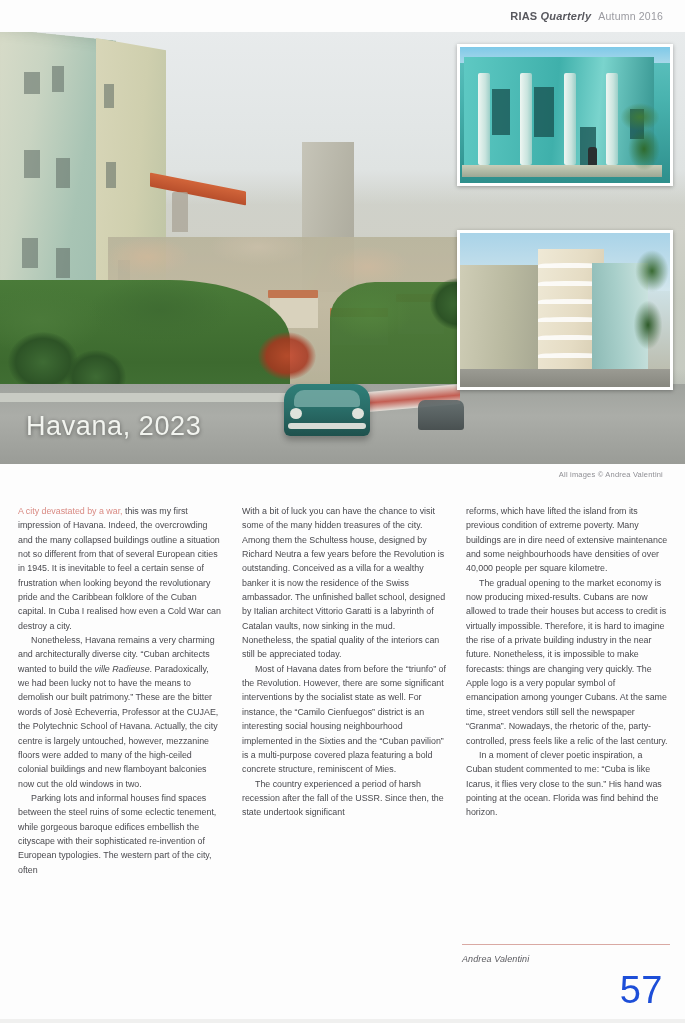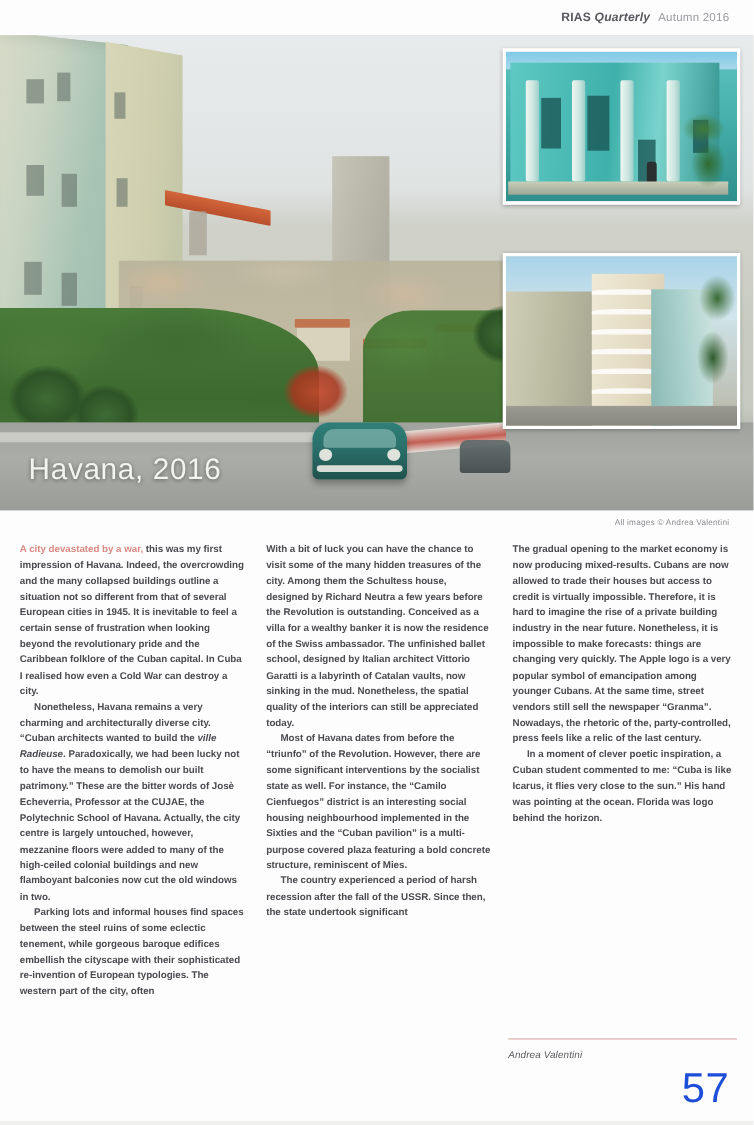--- a/index.html
+++ b/index.html
@@ -365,25 +365,24 @@
     top: 470px; right: 22px;
     font-size: 7.5px;
     color: #8e8e93;
     letter-spacing: 0.2px;
     margin-left: 48px;
   }
 
   
   .columns {
     position: absolute;
-    top: 492px; left: 18px;
+    top: 504px; left: 18px;
     width: 652px;
     display: flex;
     gap: 20px;
-    font-weight: bold;
   }
   .col { width: 204px; }
 
   .col p {
     font-size: 8.9px;
     line-height: 14.35px;
     color: #4a4a4f;
     text-align: left;
     font-family: "Liberation Sans", sans-serif;
     letter-spacing: -0.02px;
@@ -490,21 +489,21 @@
       <div class="awning"></div>
 
       <div class="car">
         <div class="car-glass"></div>
         <div class="car-lamp" style="left:6px;"></div>
         <div class="car-lamp" style="right:6px;"></div>
         <div class="car-bumper"></div>
       </div>
       <div class="car2"></div>
 
-      <div class="hero-title">Havana, 2016</div>
+      <div class="hero-title">Havana, 2023</div>
     </div>
 
     <div class="inset1">
       <div class="i1-sky"></div>
       <div class="i1-body"></div>
       <div class="i1-col" style="left:18px;"></div>
       <div class="i1-col" style="left:60px;"></div>
       <div class="i1-col" style="left:104px;"></div>
       <div class="i1-col" style="left:146px;"></div>
       <div class="i1-door" style="left:32px;  top:42px; width:18px; height:46px;"></div>
@@ -545,22 +544,23 @@
       <p>Parking lots and informal houses find spaces between the steel ruins of some eclectic tenement, while gorgeous baroque edifices embellish the cityscape with their sophisticated re-invention of European typologies. The western part of the city, often</p>
     </div>
 
     <div class="col">
       <p>With a bit of luck you can have the chance to visit some of the many hidden treasures of the city. Among them the Schultess house, designed by Richard Neutra a few years before the Revolution is outstanding. Conceived as a villa for a wealthy banker it is now the residence of the Swiss ambassador. The unfinished ballet school, designed by Italian architect Vittorio Garatti is a labyrinth of Catalan vaults, now sinking in the mud. Nonetheless, the spatial quality of the interiors can still be appreciated today.</p>
       <p>Most of Havana dates from before the “triunfo” of the Revolution. However, there are some significant interventions by the socialist state as well. For instance, the “Camilo Cienfuegos” district is an interesting social housing neighbourhood implemented in the Sixties and the “Cuban pavilion” is a multi-purpose covered plaza featuring a bold concrete structure, reminiscent of Mies.</p>
       <p>The country experienced a period of harsh recession after the fall of the USSR. Since then, the state undertook significant</p>
     </div>
 
     <div class="col">
+      <p>reforms, which have lifted the island from its previous condition of extreme poverty. Many buildings are in dire need of extensive maintenance and some neighbourhoods have densities of over 40,000 people per square kilometre.</p>
       <p>The gradual opening to the market economy is now producing mixed-results. Cubans are now allowed to trade their houses but access to credit is virtually impossible. Therefore, it is hard to imagine the rise of a private building industry in the near future. Nonetheless, it is impossible to make forecasts: things are changing very quickly. The Apple logo is a very popular symbol of emancipation among younger Cubans. At the same time, street vendors still sell the newspaper “Granma”. Nowadays, the rhetoric of the, party-controlled, press feels like a relic of the last century.</p>
-      <p>In a moment of clever poetic inspiration, a Cuban student commented to me: “Cuba is like Icarus, it flies very close to the sun.” His hand was pointing at the ocean. Florida was logo behind the horizon.</p>
+      <p>In a moment of clever poetic inspiration, a Cuban student commented to me: “Cuba is like Icarus, it flies very close to the sun.” His hand was pointing at the ocean. Florida was find behind the horizon.</p>
     </div>
 
   </div>
 
   <div class="byline-wrap">
     <div class="byline-rule"></div>
     <div class="byline">Andrea Valentini</div>
   </div>
 
   <div class="page-number">57</div>

